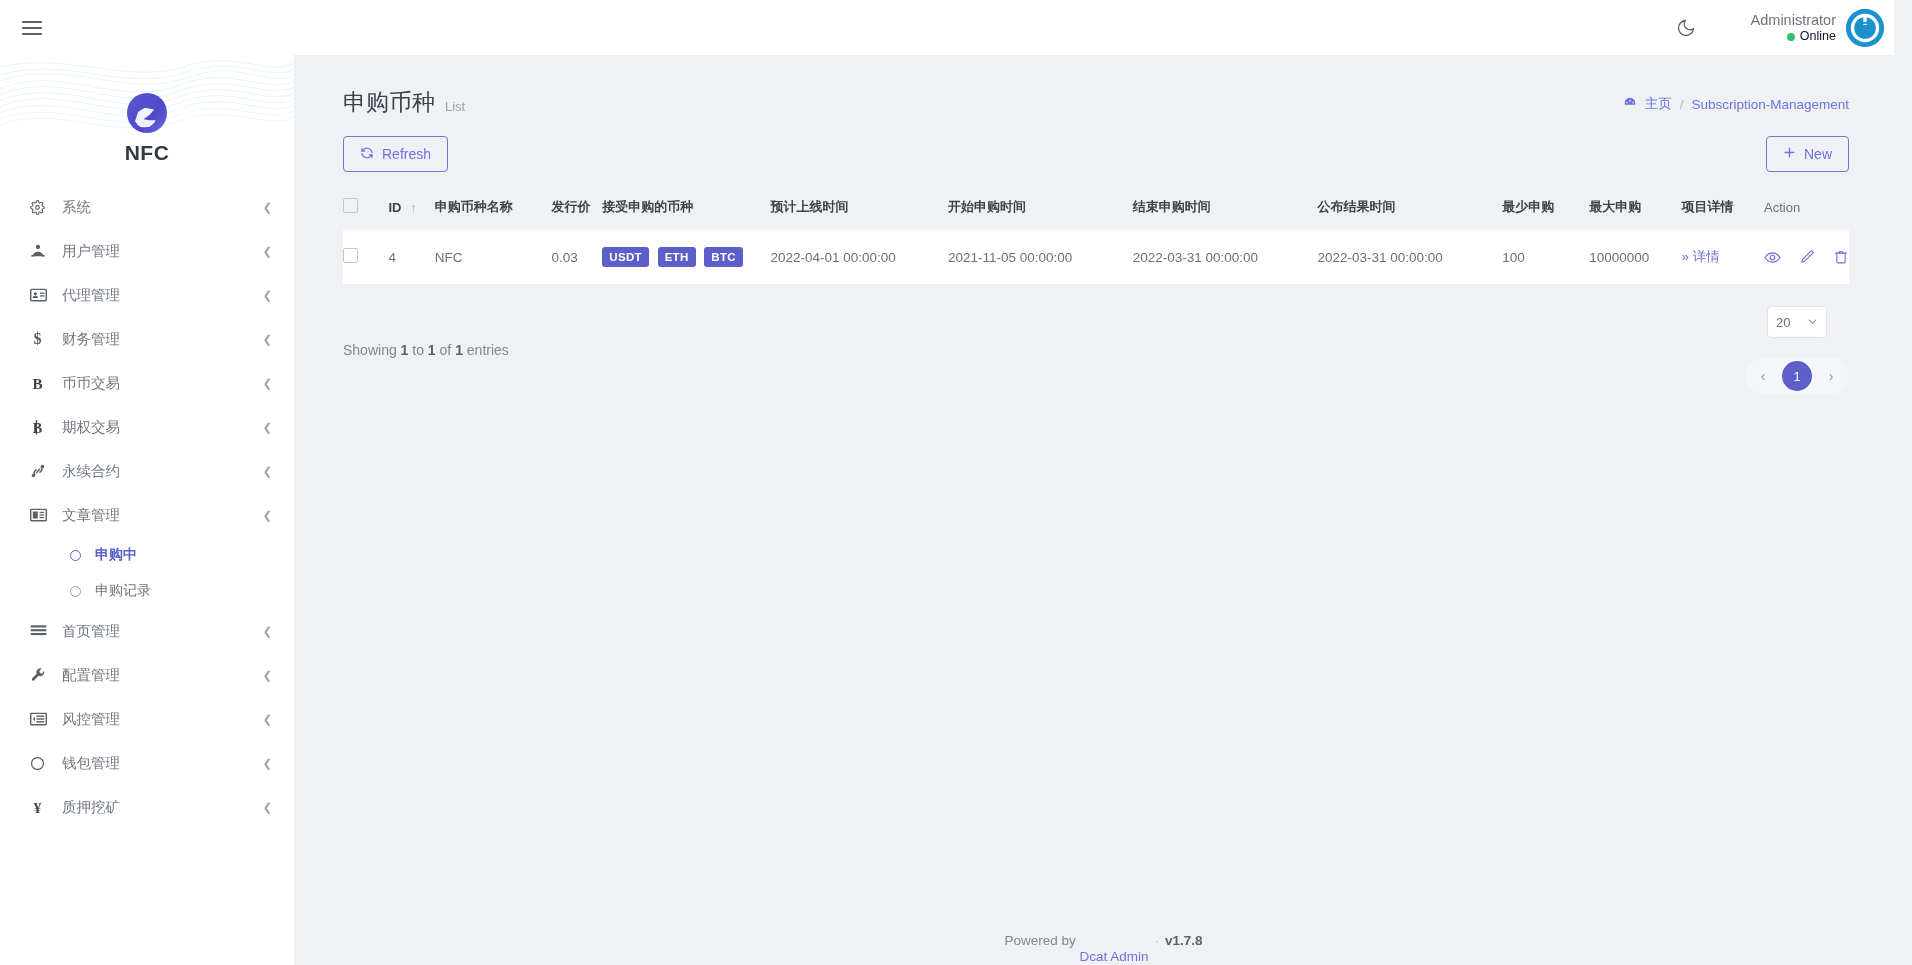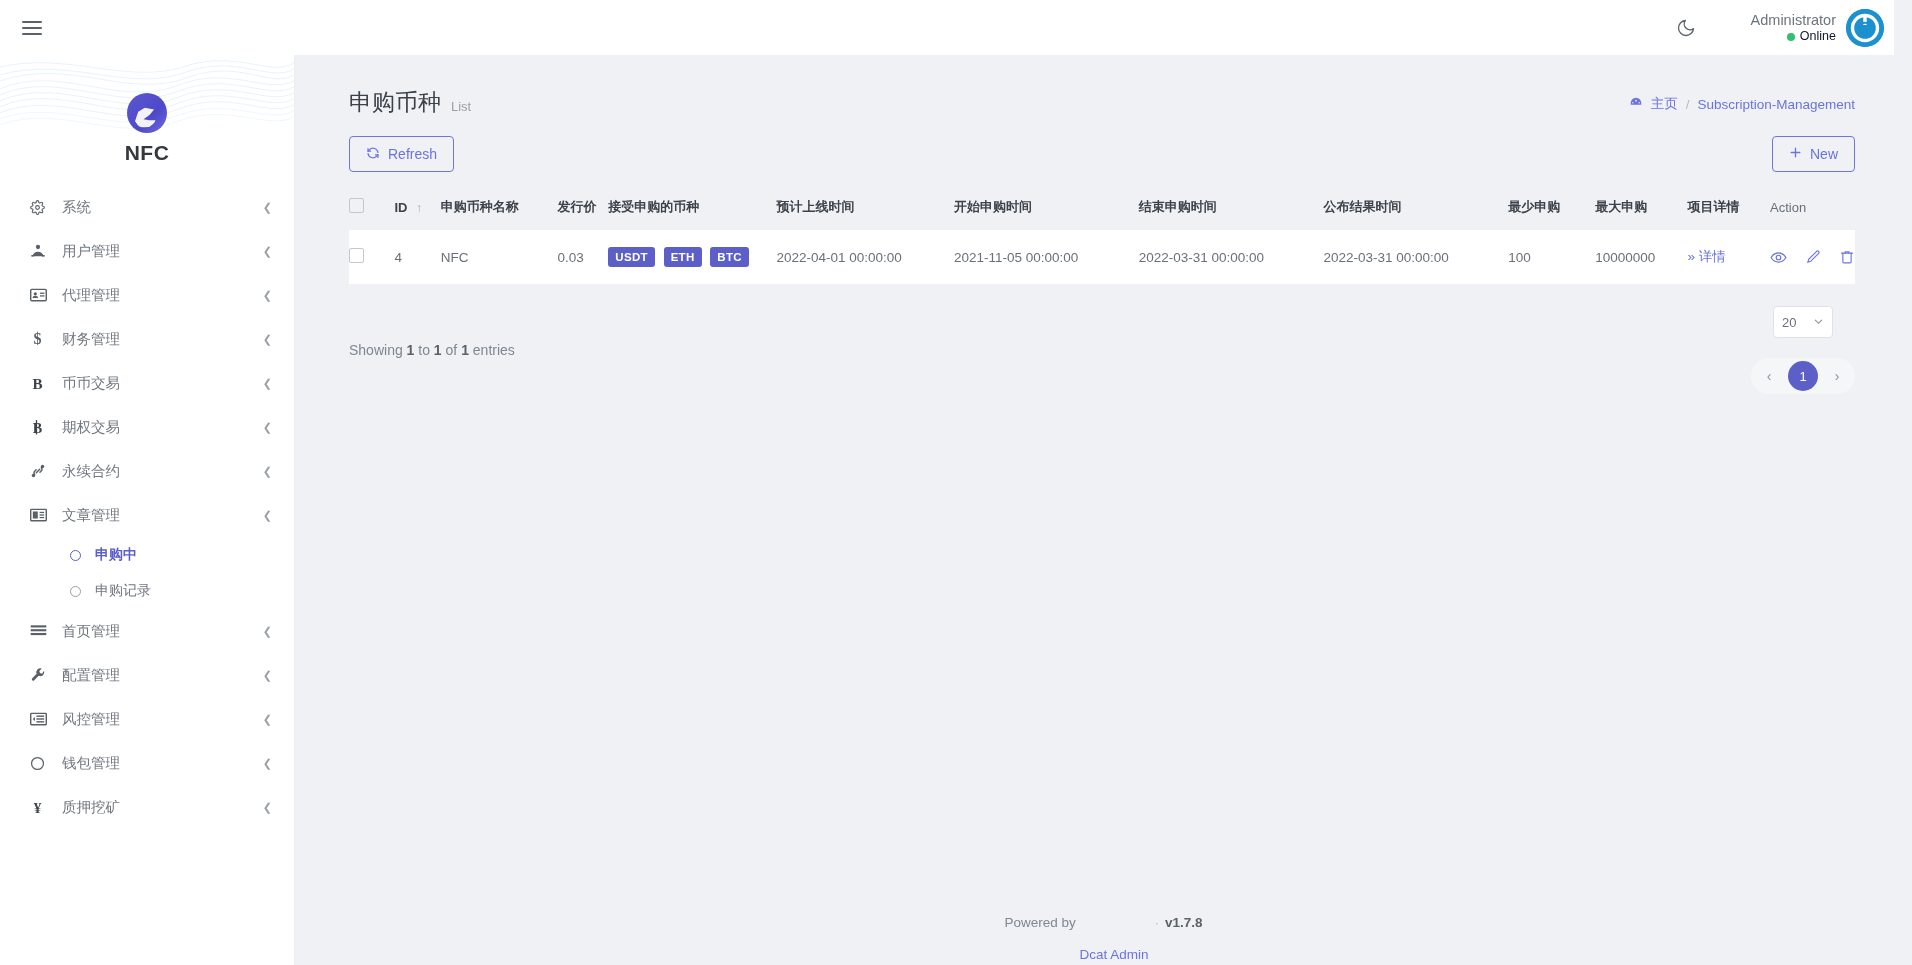--- a/index.html
+++ b/index.html
@@ -92,21 +92,21 @@
     padding-left: 62px; font-size: 14px; color: #707780; cursor: pointer; font-family: Liberation Serif, serif;
   }
   .submenu-item .radio {
     width: 11px; height: 11px; border-radius: 50%;
     border: 1.6px solid #9aa0a8; margin-right: 14px; min-width: 11px;
   }
   .submenu-item.active { color: #5b5fc7; font-weight: bold; }
   .submenu-item.active .radio { border-color: #5b5fc7; }
 
   
-  .content { position: absolute; left: 293px; top: 55px; width: 1617px; height: 910px; padding-left: 36px; }
+  .content { position: absolute; left: 287px; top: 55px; width: 1617px; height: 910px; padding-left: 36px; }
   .page-head { display: flex; align-items: flex-start; padding: 32px 55px 0 20px; }
   .page-title { font-size: 23px; color: #3c4249; font-weight: normal; }
   .page-sub { font-size: 13px; color: #9aa0a8; margin-left: 10px; align-self: flex-end; padding-bottom: 4px; }
   .breadcrumb {
     margin-left: auto; display: flex; align-items: center; gap: 8px;
     font-size: 13.5px; color: #6b73df; padding-top: 8px;
   }
   .bc-sep { color: #b6bac5; }
   .bc-current { color: #6b73df; }
   .bc-icon { color: #6b73df; font-size: 14px; }
@@ -171,21 +171,21 @@
   }
   .pg-btn {
     width: 30px; height: 30px; border-radius: 50%;
     display: flex; align-items: center; justify-content: center;
     font-size: 14px; color: #8a909a; cursor: pointer;
   }
   .pg-btn.current { background: #5b5fc7; color: #fff; font-size: 13px; }
 
   .footer {
     position: absolute; left: 295px; bottom: 0; width: 1617px; height: 50px;
-    display: flex; justify-content: center;
+    display: flex; align-items: center; justify-content: center;
     font-size: 13.5px; color: #7f8792;
   }
   .footer b { color: #5b6268; font-weight: bold; }
   .footer .dcat { color: #6b73df; margin-top: 32px; }
   .footer .dot-sep { margin: 0 6px; color: #b6bac5; }
 </style>
 </head>
 <body>
 
 <div class="topbar">

